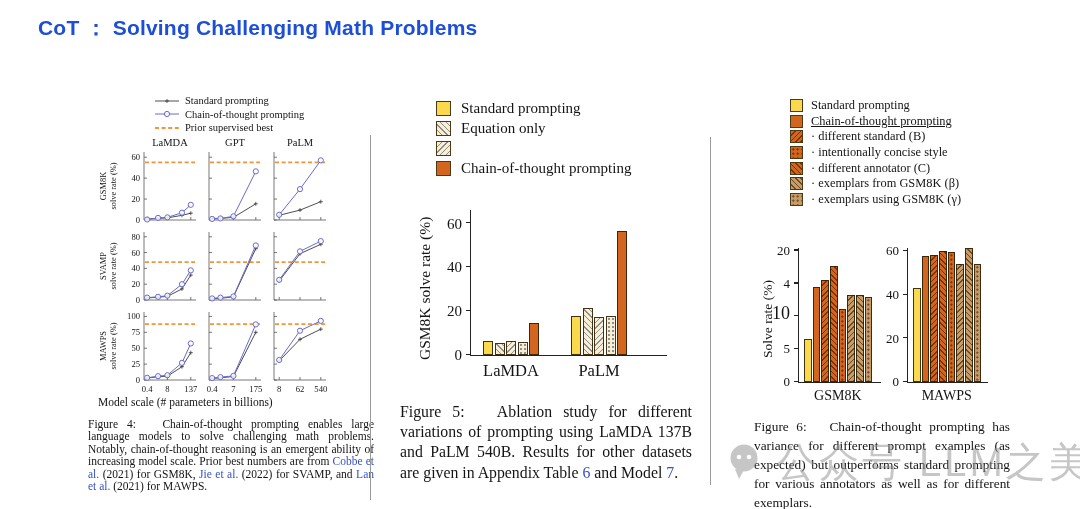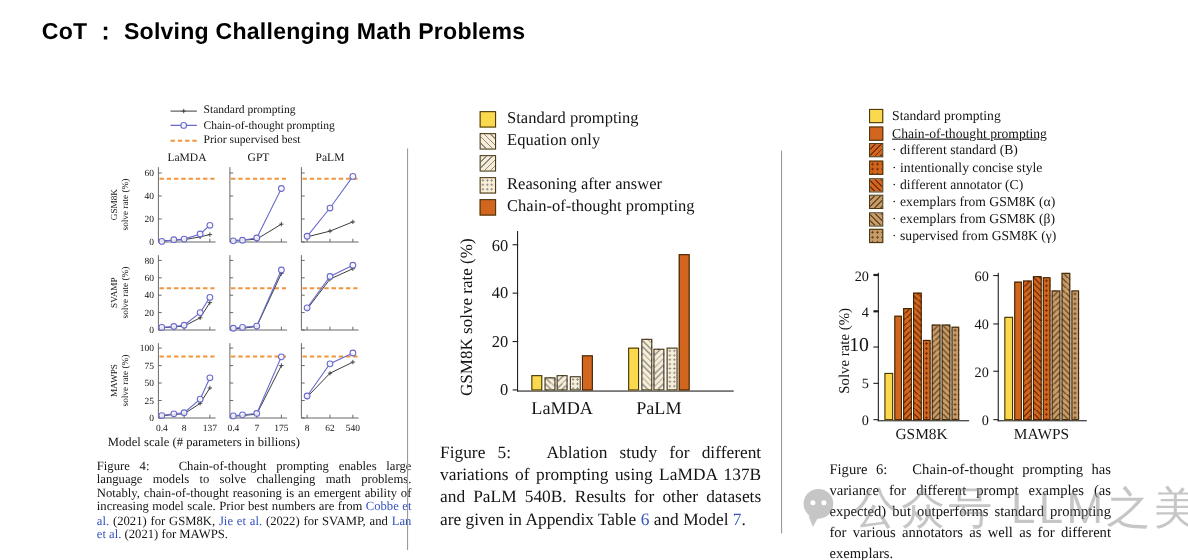--- a/index.html
+++ b/index.html
@@ -1,21 +1,21 @@
 <!DOCTYPE html>
 <html><head>
 <meta charset="utf-8">
 <style>
   html,body{margin:0;padding:0;background:#ffffff;}
   .canvas{position:relative;width:1080px;height:509px;background:#ffffff;overflow:hidden;
           font-family:"Liberation Serif","DejaVu Serif",serif;color:#141414;}
   .abs{position:absolute;}
   
   .page-title{position:absolute;left:38px;top:14px;font-family:"Liberation Sans","DejaVu Sans",sans-serif;
-              font-weight:bold;font-size:21px;color:#000000;letter-spacing:0.2px;}
+              font-weight:bold;font-size:21px;color:#1d4ed8;letter-spacing:0.2px;}
   
   .fig{position:absolute;}
   
   .f4-legend{position:absolute;left:66px;top:2px;}
   .f4-leg-row{display:flex;align-items:center;height:13.5px;}
   .f4-leg-row svg{margin-right:5px;}
   .f4-leg-row span{font-size:10.5px;white-space:nowrap;}
   
   .f4-coltitle{font-size:10.5px;fill:#141414;font-family:"Liberation Serif","DejaVu Serif",serif;}
   .f4-tick{font-size:8.6px;fill:#141414;font-family:"Liberation Serif","DejaVu Serif",serif;}
@@ -366,24 +366,20 @@
           <span>Standard prompting</span>
         </div>
         <div class="leg-row">
           <div class="leg-sw hatch-backslash-beige"></div>
           <span>Equation only</span>
         </div>
         <div class="leg-row">
           <div class="leg-sw hatch-slash-beige"></div>
         </div>
         <div class="leg-row">
-          <div class="leg-sw hatch-dots-beige"></div>
-          <span>Reasoning after answer</span>
-        </div>
-        <div class="leg-row">
           <div class="leg-sw solid-orange"></div>
           <span>Chain-of-thought prompting</span>
         </div>
       </div>
     <div class="vtext f5-ylabel">GSM8K solve rate (%)</div>
     <div class="plot" id="f5-plot" style="left:70px;top:116px;width:196px;height:145px;">
         <div class="ytick-label" style="left: -33px; width: 24px; bottom: -9.3px; font-size: 15px;">0</div>
         <div class="ytick-mark" style="left: -5px; width: 5px; bottom: 0px;"></div>
         <div class="ytick-label" style="left: -33px; width: 24px; bottom: 34.6px; font-size: 15px;">20</div>
         <div class="ytick-mark" style="left: -5px; width: 5px; bottom: 43.9px;"></div>
@@ -427,30 +423,26 @@
         </div>
         <div class="leg-row">
           <div class="leg-sw hatch-dots-orange"></div>
           <span>· intentionally concise style</span>
         </div>
         <div class="leg-row">
           <div class="leg-sw hatch-backslash-orange"></div>
           <span>· different annotator (C)</span>
         </div>
         <div class="leg-row">
-          <div class="leg-sw hatch-slash-tan"></div>
-          <span>· exemplars from GSM8K (α)</span>
-        </div>
-        <div class="leg-row">
           <div class="leg-sw hatch-backslash-tan"></div>
           <span>· exemplars from GSM8K (β)</span>
         </div>
         <div class="leg-row">
           <div class="leg-sw hatch-dots-tan"></div>
-          <span>· supervised from GSM8K (γ)</span>
+          <span>· exemplars using GSM8K (γ)</span>
         </div>
       </div>
     <div class="vtext f6-ylabel">Solve rate (%)</div>
     <div class="plot" id="f6-plot0" style="left:46px;top:150px;width:82px;height:134px;">
         <div class="ytick-label" style="left: -29px; width: 20px; bottom: -8.1px; font-size: 13px;">0</div>
         <div class="ytick-mark" style="left: -5px; width: 5px; bottom: 0px;"></div>
         <div class="ytick-label" style="left: -29px; width: 20px; bottom: 24.8px; font-size: 13px;">5</div>
         <div class="ytick-mark" style="left: -5px; width: 5px; bottom: 32.8px;"></div>
         <div class="ytick-label" style="left: -29px; width: 20px; bottom: 57.6px; font-size: 18px;">10</div>
         <div class="ytick-mark" style="left: -5px; width: 5px; bottom: 65.7px;"></div>

